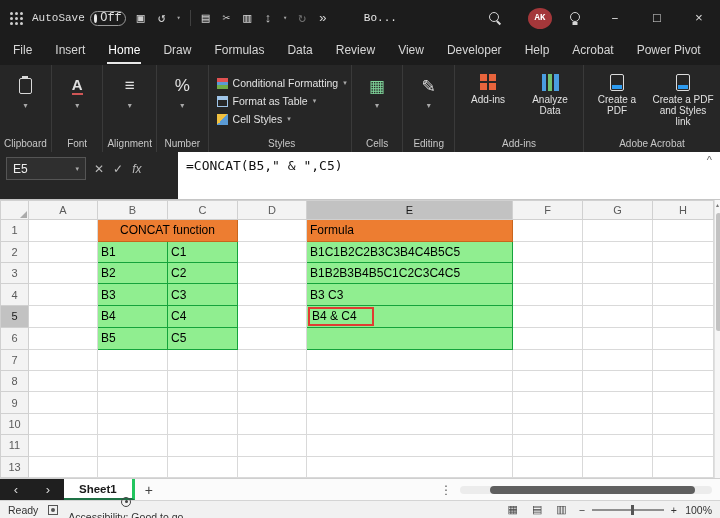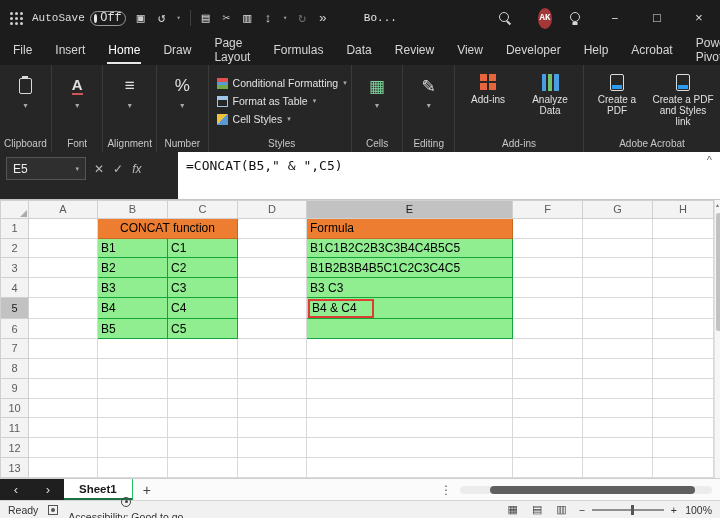--- a/index.html
+++ b/index.html
@@ -20,21 +20,21 @@
   .tb-ic.dim { color:#6f6f6f; }
   .chev8 { font-size:7px; color:#a8a8a8; }
   .vdiv { width:1px; height:16px; background:#404040; }
   .doctitle { margin-left:26px; color:#e8e8e8; }
   .tright { margin-left:auto; display:flex; align-items:center; }
   .ic-search { width:13px; height:13px; position:relative; margin:0 14px; }
   .ic-search::before { content:''; position:absolute; left:0; top:0; width:8px; height:8px;
     border:1.5px solid #d6d6d6; border-radius:50%; }
   .ic-search::after { content:''; position:absolute; left:8px; top:8px; width:5px; height:1.5px;
     background:#d6d6d6; transform:rotate(45deg); transform-origin:left center; }
-  .avatar { width:14px; height:21px; border-radius:50%; background:#a4373a; color:#fff;
+  .avatar { width:24px; height:21px; border-radius:50%; background:#a4373a; color:#fff;
     font-size:9px; font-weight:bold; display:flex; align-items:center; justify-content:center;
     margin:0 12px; }
   .ic-bulb { width:10px; height:10px; border:1.5px solid #d6d6d6; border-radius:50%;
     position:relative; margin:0 14px 3px 6px; }
   .ic-bulb::after { content:''; position:absolute; left:50%; bottom:-4px; transform:translateX(-50%);
     width:5px; height:2.5px; background:#d6d6d6; }
   .winbtn { width:42px; height:36px; display:flex; align-items:center; justify-content:center;
     color:#dcdcdc; font-size:13px; }
 
   
@@ -110,21 +110,21 @@
   .vsup { font-size:6px; color:#777; text-align:center; line-height:11px; }
   .vthumb { position:absolute; top:13px; left:1px; width:5px; height:118px;
     background:#c2c2c2; border-radius:3px; }
 
   
   .tabbar { height:22px; display:flex; align-items:center; background:#fbfbfb;
     border-top:1px solid #cfcfcf; font-size:11.5px; }
   .tnav { width:64px; height:100%; background:#1f1f1f; color:#d9d9d9; display:flex;
     align-items:center; justify-content:space-around; font-size:13px; }
   .tab { height:100%; background:#fff; display:flex; align-items:center; padding:0 15px;
-    border-right:1px solid #22c55e;text-align:center; }
+    border-right:3px solid #22c55e;text-align:center; }
   .tab.active { font-weight:bold; color:#1a1a1a; border-bottom:2px solid #1e7145; }
   .addtab { padding:0 10px; color:#444; font-size:14px; }
   .spacer { flex:1; }
   .tmore { color:#555; padding:0 8px; font-size:12px; }
   .hscroll { width:252px; height:8px; background:#ececec; border-radius:4px; margin-right:8px;
     position:relative; }
   .hthumb { position:absolute; left:30px; top:0; width:205px; height:8px;
     background:#5f5f5f; border-radius:4px; }
 
   
@@ -185,21 +185,20 @@
     <span class="winbtn">□</span>
     <span class="winbtn">×</span>
   </span>
 </div>
 
 <div class="menubar">
   <span class="mitem">File</span>
   <span class="mitem">Insert</span>
   <span class="mitem active">Home</span>
   <span class="mitem">Draw</span>
-  <span class="mitem">Page Layout</span>
   <span class="mitem">Formulas</span>
   <span class="mitem">Data</span>
   <span class="mitem">Review</span>
   <span class="mitem">View</span>
   <span class="mitem">Developer</span>
   <span class="mitem">Help</span>
   <span class="mitem">Acrobat</span>
   <span class="mitem">Power Pivot</span>
 
 </div>
@@ -443,31 +442,20 @@
           <td class="cell"></td>
           <td class="cell"></td>
           <td class="cell"></td>
           <td class="cell"></td>
           <td class="cell"></td>
           <td class="cell"></td>
           <td class="cell"></td>
         </tr>
         <tr>
           <th class="hd">11</th>
-          <td class="cell"></td>
-          <td class="cell"></td>
-          <td class="cell"></td>
-          <td class="cell"></td>
-          <td class="cell"></td>
-          <td class="cell"></td>
-          <td class="cell"></td>
-          <td class="cell"></td>
-        </tr>
-        <tr>
-          <th class="hd">12</th>
           <td class="cell"></td>
           <td class="cell"></td>
           <td class="cell"></td>
           <td class="cell"></td>
           <td class="cell"></td>
           <td class="cell"></td>
           <td class="cell"></td>
           <td class="cell"></td>
         </tr>
         <tr>

